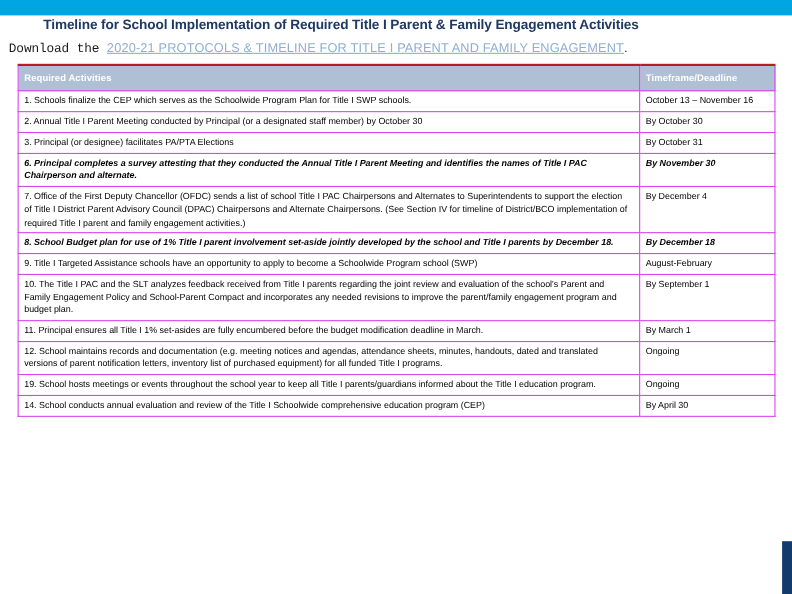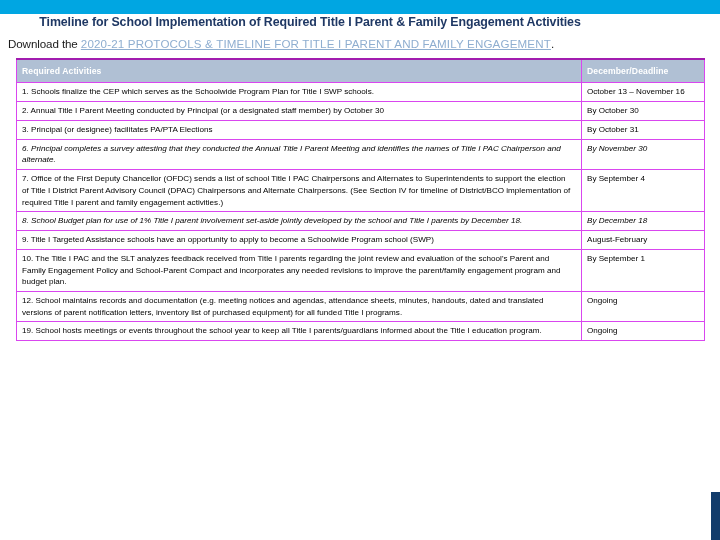--- a/index.html
+++ b/index.html
@@ -41,20 +41,21 @@
     position: absolute;
     top: 37px;
     left: 8px;
     font-size: 11.6px;
     color: #1a1a1a;
     white-space: nowrap;
     letter-spacing: -0.1px;
   }
   #download-line .lead {
     color: #1a1a1a;
+    font-family: Liberation Mono, monospace;
   }
   #download-line .doclink {
     color: #8faed0;
     text-decoration: underline;
     letter-spacing: 0.15px;
     text-align: center;
   }
   #download-line .tail {
     color: #1a1a1a;
   }
@@ -76,36 +77,36 @@
     vertical-align: top;
     padding: 3px 5px 3px 5px;
     font-size: 8.1px;
     line-height: 1.45;
     color: #000000;
     text-align: left;
   }
 
   #timeline-table thead th {
     background: #b0c0d4;
-    border-top: 2px solid #a21caf;
+    border-top: 2px solid #b91c1c;
     color: #ffffff;
     font-weight: bold;
     font-size: 8.6px;
     padding-top: 5px;
     padding-bottom: 5px;
     letter-spacing: 0.1px;
   }
 
   #timeline-table tbody tr td.activity-cell {
     padding-right: 8px;
   }
 
   #timeline-table tbody tr.italic-row td {
     font-style: italic;
-    font-weight: normal;
+    font-weight: bold;
     font-size: 8.1px;
   }
 
   #right-accent {
     position: absolute;
     right: 0;
     top: 492px;
     width: 9px;
     height: 48px;
     background: #123c6b;
@@ -121,21 +122,21 @@
 <div id="download-line"><span class="lead">Download the </span><a class="doclink" href="#">2020-21 PROTOCOLS &amp; TIMELINE FOR TITLE I PARENT AND FAMILY ENGAGEMENT</a><span class="tail">.</span></div>
 
 <table id="timeline-table">
   <colgroup>
     <col class="activity-col">
     <col class="timeframe-col">
   </colgroup>
   <thead>
     <tr>
       <th>Required Activities</th>
-      <th>December/Deadline</th>
+      <th>Timeframe/Deadline</th>
     </tr>
   </thead>
   <tbody id="table-body">
       <tr>
         <td class="activity-cell">1. Schools finalize the CEP which serves as the Schoolwide Program Plan for Title I SWP schools.</td>
         <td class="timeframe-cell">October 13 – November 16</td>
       </tr>
       <tr>
         <td class="activity-cell">2. Annual Title I Parent Meeting conducted by Principal (or a designated staff member) by October 30</td>
         <td class="timeframe-cell">By October 30</td>
@@ -143,38 +144,46 @@
       <tr>
         <td class="activity-cell">3. Principal (or designee) facilitates PA/PTA Elections</td>
         <td class="timeframe-cell">By October 31</td>
       </tr>
       <tr class="italic-row">
         <td class="activity-cell">6. Principal completes a survey attesting that they conducted the Annual Title I Parent Meeting and identifies the names of Title I PAC Chairperson and alternate.</td>
         <td class="timeframe-cell">By November 30</td>
       </tr>
       <tr>
         <td class="activity-cell">7. Office of the First Deputy Chancellor (OFDC) sends a list of school Title I PAC Chairpersons and Alternates to Superintendents to support the election of Title I District Parent Advisory Council (DPAC) Chairpersons and Alternate Chairpersons. (See Section IV for timeline of District/BCO implementation of required Title I parent and family engagement activities.)</td>
-        <td class="timeframe-cell">By September 4</td>
+        <td class="timeframe-cell">By December 4</td>
       </tr>
       <tr class="italic-row">
         <td class="activity-cell">8. School Budget plan for use of 1% Title I parent involvement set-aside jointly developed by the school and Title I parents by December 18.</td>
         <td class="timeframe-cell">By December 18</td>
       </tr>
       <tr>
         <td class="activity-cell">9. Title I Targeted Assistance schools have an opportunity to apply to become a Schoolwide Program school (SWP)</td>
         <td class="timeframe-cell">August-February</td>
       </tr>
       <tr>
         <td class="activity-cell">10. The Title I PAC and the SLT analyzes feedback received from Title I parents regarding the joint review and evaluation of the school's Parent and Family Engagement Policy and School-Parent Compact and incorporates any needed revisions to improve the parent/family engagement program and budget plan.</td>
         <td class="timeframe-cell">By September 1</td>
       </tr>
       <tr>
+        <td class="activity-cell">11. Principal ensures all Title I 1% set-asides are fully encumbered before the budget modification deadline in March.</td>
+        <td class="timeframe-cell">By March 1</td>
+      </tr>
+      <tr>
         <td class="activity-cell">12. School maintains records and documentation (e.g. meeting notices and agendas, attendance sheets, minutes, handouts, dated and translated versions of parent notification letters, inventory list of purchased equipment) for all funded Title I programs.</td>
         <td class="timeframe-cell">Ongoing</td>
       </tr>
       <tr>
         <td class="activity-cell">19. School hosts meetings or events throughout the school year to keep all Title I parents/guardians informed about the Title I education program.</td>
         <td class="timeframe-cell">Ongoing</td>
       </tr>
+      <tr>
+        <td class="activity-cell">14. School conducts annual evaluation and review of the Title I Schoolwide comprehensive education program (CEP)</td>
+        <td class="timeframe-cell">By April 30</td>
+      </tr>
     </tbody>
 </table>
 
 <div id="right-accent"></div>
 
 </body></html>

